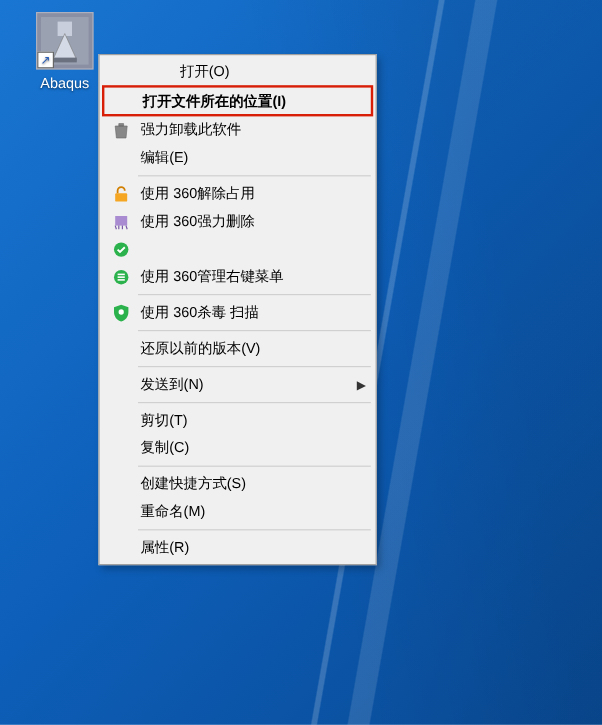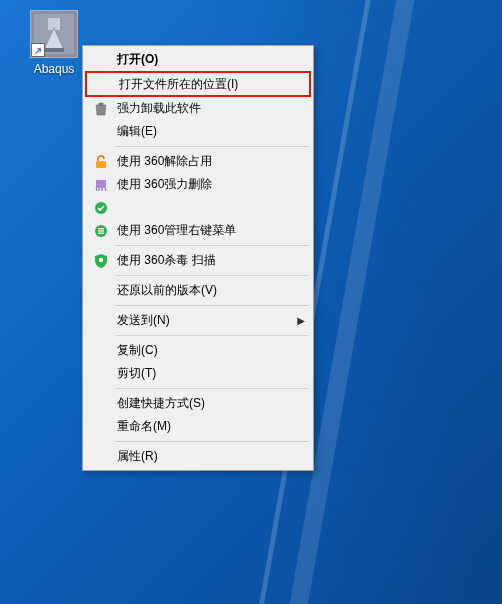--- a/index.html
+++ b/index.html
@@ -99,23 +99,24 @@
     color: #333;
   }
   .sep {
     height: 1px;
     background: #d0d0d0;
     margin: 3px 2px 3px 30px;
   }
   .highlight-box {
     border: 2px solid #d81e06;
     margin: 0 0;
+    font-weight: bold;
   }
   .highlight-box .menu-item { height: 22px; }
-  .bold .menu-label { font-weight: 700; }
+  .bold .menu-label { font-weight: 400; margin-left: 33px; }
 </style>
 </head>
 <body>
 
 <div class="beams"></div>
 
 <div class="desktop-icon">
   <div class="icon-box">
     <svg viewBox="0 0 40 40">
       <rect x="0" y="0" width="40" height="40" fill="#9aa2b1"></rect>
@@ -229,26 +230,26 @@
     <div class="menu-item">
       <span class="menu-icon"></span>
       <span class="menu-label">发送到(N)</span>
       <span class="submenu-arrow">▶</span>
     </div>
 
     <div class="sep"></div>
 
     <div class="menu-item">
       <span class="menu-icon"></span>
+      <span class="menu-label">剪切(T)</span>
+    </div>
+
+    <div class="menu-item">
+      <span class="menu-icon"></span>
       <span class="menu-label">复制(C)</span>
-    </div>
-
-    <div class="menu-item">
-      <span class="menu-icon"></span>
-      <span class="menu-label">剪切(T)</span>
     </div>
 
     <div class="sep"></div>
 
     <div class="menu-item">
       <span class="menu-icon"></span>
       <span class="menu-label">创建快捷方式(S)</span>
     </div>
 
 

